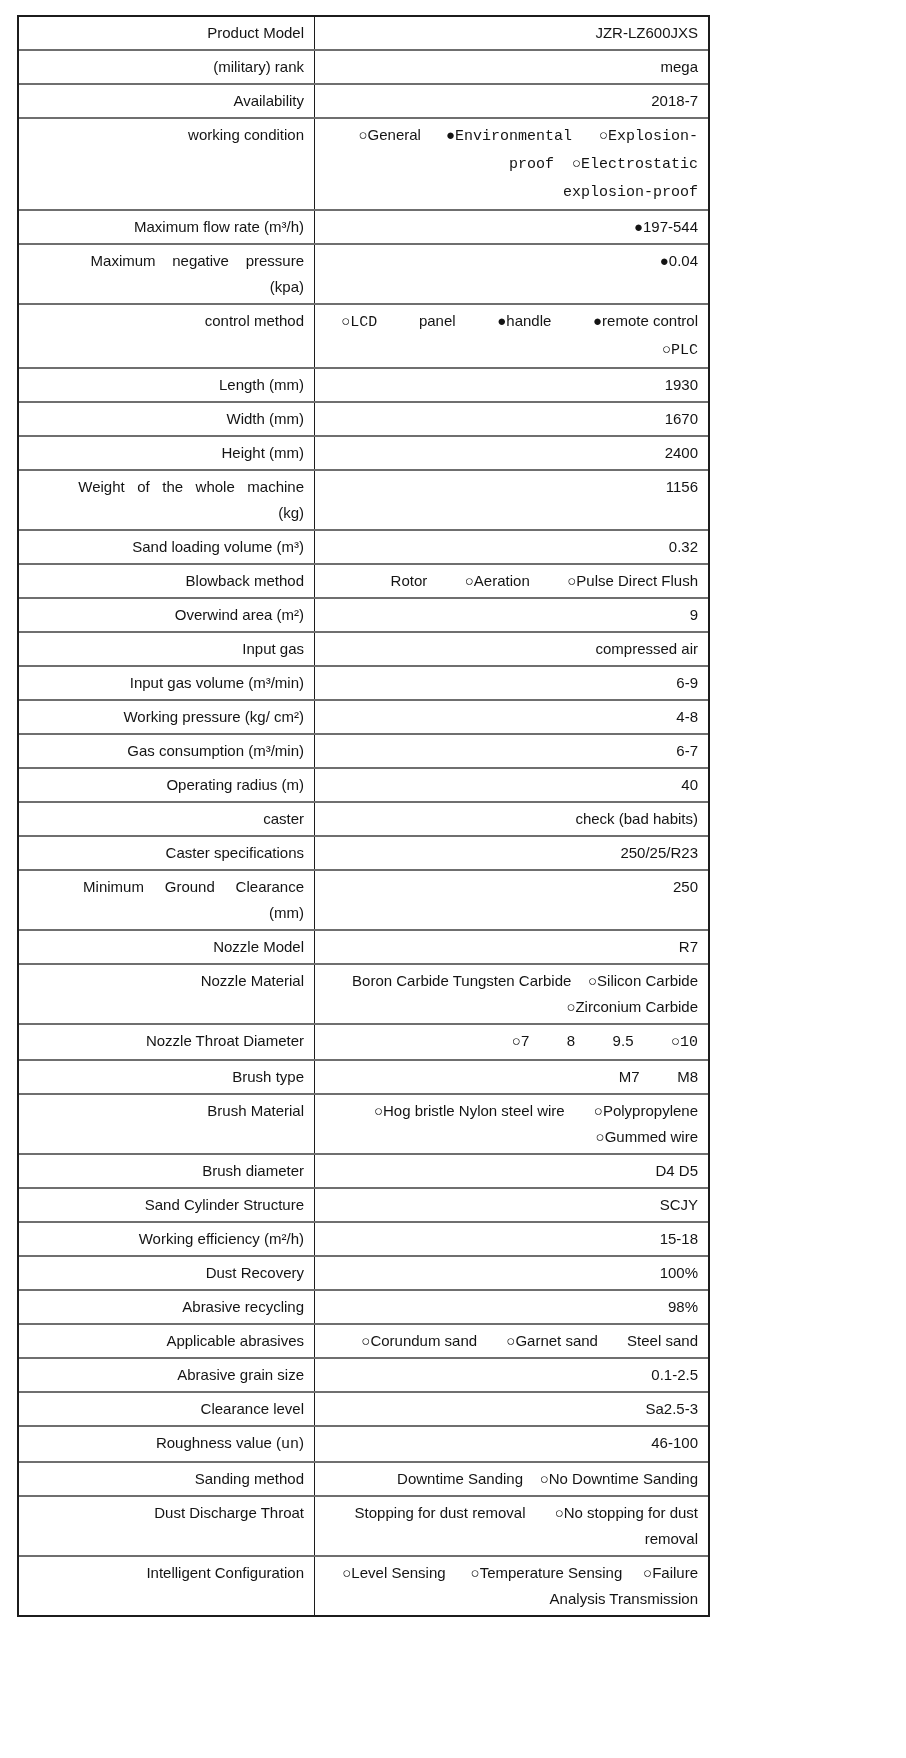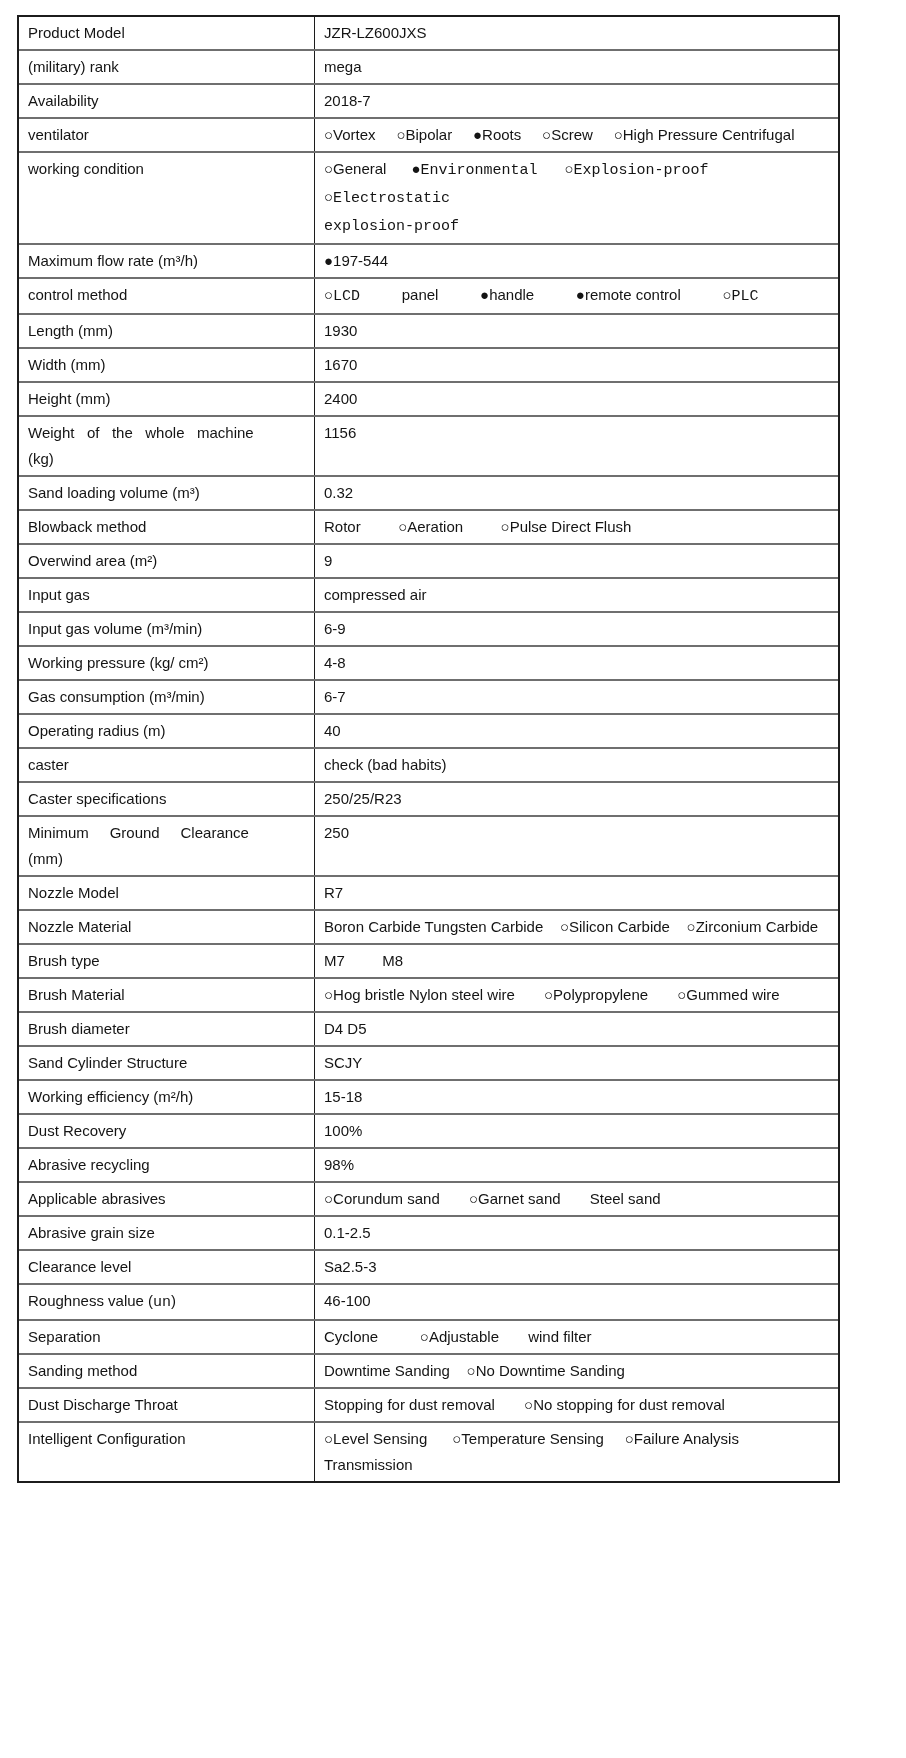--- a/index.html
+++ b/index.html
@@ -4,22 +4,23 @@
 <style>
   html, body {
     margin: 0;
     padding: 0;
     background: #ffffff;
     width: 906px;
   }
   .table-wrap {
     box-sizing: border-box;
     margin: 15px 16px 0 17px;
-    width: 823px;
+    width: 693px;
     border: 2px solid #1c1c1c;
+    text-align: right;
   }
   table.spec {
     border-collapse: collapse;
     width: 100%;
     table-layout: fixed;
   }
   table.spec td {
     vertical-align: top;
     padding: 3px 10px 3px 9px;
     font-family: "Liberation Sans", sans-serif;
@@ -52,33 +53,34 @@
         </tr>
         <tr>
           <td class="cell label-cell"><span class="p-s">(military) rank</span></td>
           <td class="cell value-cell"><span class="p-s">mega</span></td>
         </tr>
         <tr>
           <td class="cell label-cell"><span class="p-s">Availability</span></td>
           <td class="cell value-cell"><span class="p-s">2018-7</span></td>
         </tr>
         <tr>
-          <td class="cell label-cell"><span class="p-s">ventilator</span></td>
-          <td class="cell value-cell"><span class="p-s">○Vortex     ○Bipolar     ●Roots     ○Screw     ○High Pressure Centrifugal</span></td>
-        </tr>
-        <tr>
           <td class="cell label-cell"><span class="p-s">working condition</span></td>
           <td class="cell value-cell"><span class="p-s">○General      </span><span class="p-m">●Environmental   ○Explosion-proof  ○Electrostatic
 explosion-proof</span></td>
         </tr>
         <tr>
           <td class="cell label-cell"><span class="p-s">Maximum flow rate (m³/h)</span></td>
           <td class="cell value-cell"><span class="p-s">●197-544</span></td>
         </tr>
         <tr>
+          <td class="cell label-cell"><span class="p-s">Maximum    negative    pressure
+(kpa)</span></td>
+          <td class="cell value-cell"><span class="p-s">●0.04</span></td>
+        </tr>
+        <tr>
           <td class="cell label-cell"><span class="p-s">control method</span></td>
           <td class="cell value-cell"><span class="p-m">○LCD</span><span class="p-s">          panel          ●handle          ●remote control          </span><span class="p-m">○PLC</span></td>
         </tr>
         <tr>
           <td class="cell label-cell"><span class="p-s">Length (mm)</span></td>
           <td class="cell value-cell"><span class="p-s">1930</span></td>
         </tr>
         <tr>
           <td class="cell label-cell"><span class="p-s">Width (mm)</span></td>
           <td class="cell value-cell"><span class="p-s">1670</span></td>
@@ -139,20 +141,24 @@
         </tr>
         <tr>
           <td class="cell label-cell"><span class="p-s">Nozzle Model</span></td>
           <td class="cell value-cell"><span class="p-s">R7</span></td>
         </tr>
         <tr>
           <td class="cell label-cell"><span class="p-s">Nozzle Material</span></td>
           <td class="cell value-cell"><span class="p-s">Boron Carbide Tungsten Carbide    ○Silicon Carbide    ○Zirconium Carbide</span></td>
         </tr>
         <tr>
+          <td class="cell label-cell"><span class="p-s">Nozzle Throat Diameter</span></td>
+          <td class="cell value-cell"><span class="p-s">○7         8         9.5         </span><span class="p-m">○10</span></td>
+        </tr>
+        <tr>
           <td class="cell label-cell"><span class="p-s">Brush type</span></td>
           <td class="cell value-cell"><span class="p-s">M7         M8</span></td>
         </tr>
         <tr>
           <td class="cell label-cell"><span class="p-s">Brush Material</span></td>
           <td class="cell value-cell"><span class="p-s">○Hog bristle Nylon steel wire       ○Polypropylene       ○Gummed wire</span></td>
         </tr>
         <tr>
           <td class="cell label-cell"><span class="p-s">Brush diameter</span></td>
           <td class="cell value-cell"><span class="p-s">D4 D5</span></td>
@@ -181,24 +187,20 @@
           <td class="cell label-cell"><span class="p-s">Abrasive grain size</span></td>
           <td class="cell value-cell"><span class="p-s">0.1-2.5</span></td>
         </tr>
         <tr>
           <td class="cell label-cell"><span class="p-s">Clearance level</span></td>
           <td class="cell value-cell"><span class="p-s">Sa2.5-3</span></td>
         </tr>
         <tr>
           <td class="cell label-cell"><span class="p-s">Roughness value (</span><span class="p-m">un</span><span class="p-s">)</span></td>
           <td class="cell value-cell"><span class="p-s">46-100</span></td>
-        </tr>
-        <tr>
-          <td class="cell label-cell"><span class="p-s">Separation</span></td>
-          <td class="cell value-cell"><span class="p-s">Cyclone          ○Adjustable       wind filter</span></td>
         </tr>
         <tr>
           <td class="cell label-cell"><span class="p-s">Sanding method</span></td>
           <td class="cell value-cell"><span class="p-s">Downtime Sanding    ○No Downtime Sanding</span></td>
         </tr>
         <tr>
           <td class="cell label-cell"><span class="p-s">Dust Discharge Throat</span></td>
           <td class="cell value-cell"><span class="p-s">Stopping for dust removal       ○No stopping for dust removal</span></td>
         </tr>
         <tr>

